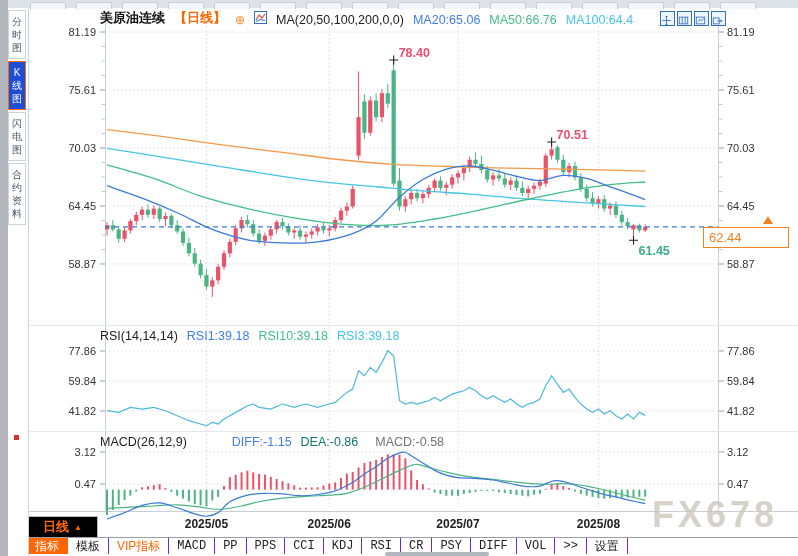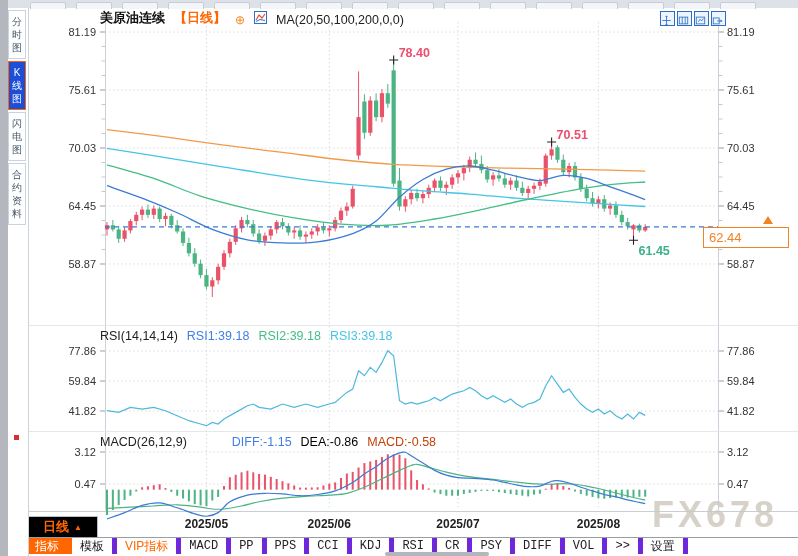--- a/index.html
+++ b/index.html
@@ -31,21 +31,21 @@
             color:#f08324;font-size:13px;line-height:19px;padding-left:5px;
             background:#fff;z-index:2}
   #uparrow{left:763px;top:216px;width:0;height:0;border-left:5px solid transparent;
            border-right:5px solid transparent;border-bottom:8px solid #f08324;z-index:2}
   #djx{left:27px;top:516px;width:69px;height:20px;border:1px solid #b9bfc8;background:#000000;
        display:flex;align-items:center;justify-content:center;gap:5px;color:#ff6600;
        font-weight:bold;font-size:13px;z-index:2;cursor:pointer}
   #djx .caret{font-size:8px}
   #tabbar{left:27px;top:537px;width:771px;height:16px;background:#fff;
           border-top:1px solid #989da6;display:flex;font-size:12px;z-index:3}
-  .tab{padding:0 8px;border-right:5px solid #6d28d9;color:#222;white-space:nowrap;
+  .tab{padding:0 8px;border-right:1px solid #6d28d9;color:#222;white-space:nowrap;
        display:flex;align-items:center;cursor:pointer}
   .tab.mono{font-family:"Liberation Mono",monospace}
   .tab.active{background:#ff6600;color:#fff;border-color:#ff6600}
   .tab.vip{color:#ff6600}
   #watermark{left:652px;top:494px;font-size:36px;font-weight:bold;color:#cdc7bc;
              letter-spacing:4px;opacity:.8;z-index:2}
   #hscroll{left:385px;top:552px;width:104px;height:4px;background:#b2b6bd;
            border-radius:2px;z-index:4;cursor:pointer}
   #reddot{left:14px;top:435px;width:5px;height:5px;background:#d63031;z-index:4}
 </style>
@@ -478,20 +478,25 @@
 <div id="main-header" class="abs hdr">
   <span class="sym">美原油连续</span>
   <span class="period">【日线】</span>
   <span class="plus">⊕</span>
   <span><svg width="13" height="13" viewBox="0 0 13 13">
         <rect x="0.5" y="0.5" width="12" height="12" fill="#fff" stroke="#2e6fc4"></rect>
         <path d="M2 9 L5 4 L8 7 L11 3" fill="none" stroke="#e74c3c" stroke-width="1.2"></path>
         <path d="M2 10.5 L6 8.5 L11 9.5" fill="none" stroke="#2e6fc4" stroke-width="1"></path>
       </svg></span>
   <span class="ptitle">MA(20,50,100,200,0,0)</span>
+  <span id="ma-values" class="hdr" style="position:static">
+      <span style="color: rgb(63, 126, 232);">MA20:65.06</span>
+      <span style="color: rgb(68, 189, 135);">MA50:66.76</span>
+      <span style="color: rgb(69, 197, 229);">MA100:64.4</span>
+    </span>
 </div>
 
 <div id="tr-icons" class="abs">
     <div class="ticon"><svg width="11" height="11" viewBox="0 0 13 13">
         <path d="M6.5 1.5v10M1.5 6.5h10" stroke="#2e6fc4" fill="none"></path>
         <path d="M6.5 0.5l1.6 2h-3.2zM6.5 12.5l1.6-2h-3.2z" fill="#2e6fc4"></path>
       </svg></div>
     <div class="ticon"><svg width="11" height="11" viewBox="0 0 13 13">
         <rect x="1.5" y="2.5" width="10" height="8" fill="none" stroke="#2e6fc4"></rect>
         <path d="M5 2.5v8M8.5 2.5v8" stroke="#2e6fc4"></path>
@@ -504,31 +509,31 @@
         <rect x="1.5" y="3.5" width="7" height="7" fill="none" stroke="#2e6fc4"></rect>
         <path d="M6 7h5" stroke="#2e6fc4"></path>
         <path d="M12.5 7l-2.4-1.7v3.4z" fill="#2e6fc4"></path>
       </svg></div>
   </div>
 
 <div id="rsi-header" class="abs hdr">
   <span class="ptitle">RSI(14,14,14)</span>
   <span id="rsi-values" class="hdr" style="position:static">
       <span style="color: rgb(63, 126, 232);">RSI1:39.18</span>
-      <span style="color: rgb(68, 189, 135);">RSI2:39.18</span>
+      <span style="color: rgb(68, 189, 135);">RSI10:39.18</span>
       <span style="color: rgb(69, 197, 229);">RSI3:39.18</span>
     </span>
 </div>
 
 <div id="macd-header" class="abs hdr">
   <span class="ptitle">MACD(26,12,9)</span>
   <span id="macd-values" class="hdr" style="position:static">
       <span style="color: rgb(63, 126, 232); padding-left: 36px;">DIFF:-1.15</span>
-      <span style="color: #000000;">DEA:-0.86</span>
-      <span style="color: #c2410c;">MACD:-0.58</span>
+      <span style="color: #0f766e;">DEA:-0.86</span>
+      <span style="color: #737373; margin-left: 8px;">MACD:-0.58</span>
     </span>
 </div>
 
 <div id="uparrow" class="abs"></div>
 <div id="pricebox" class="abs">62.44</div>
 
 <div id="djx" class="abs">
   <span>日线</span>
   <span class="caret">▲</span>
 </div>

